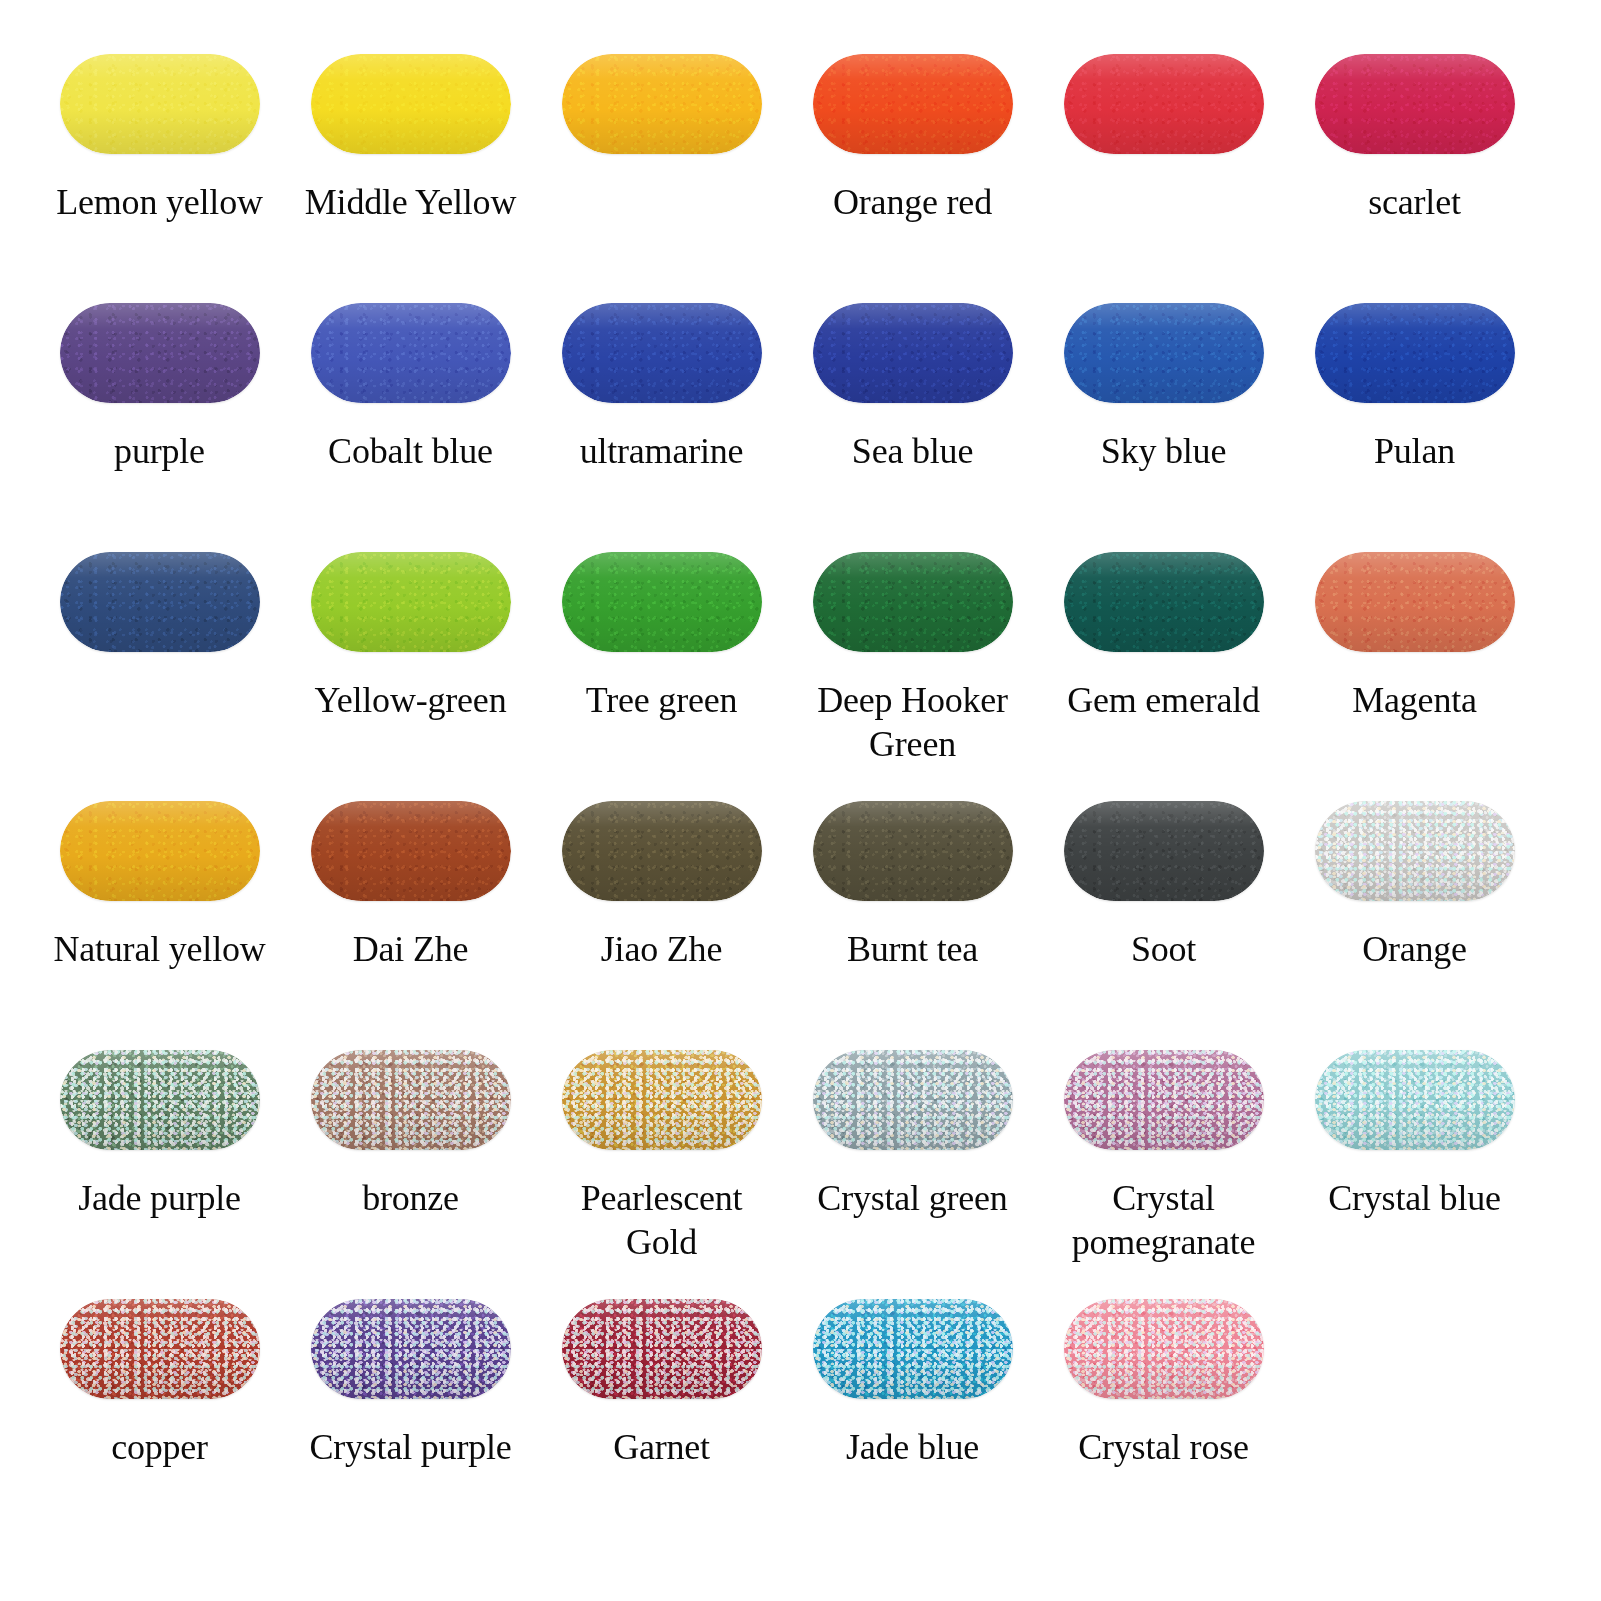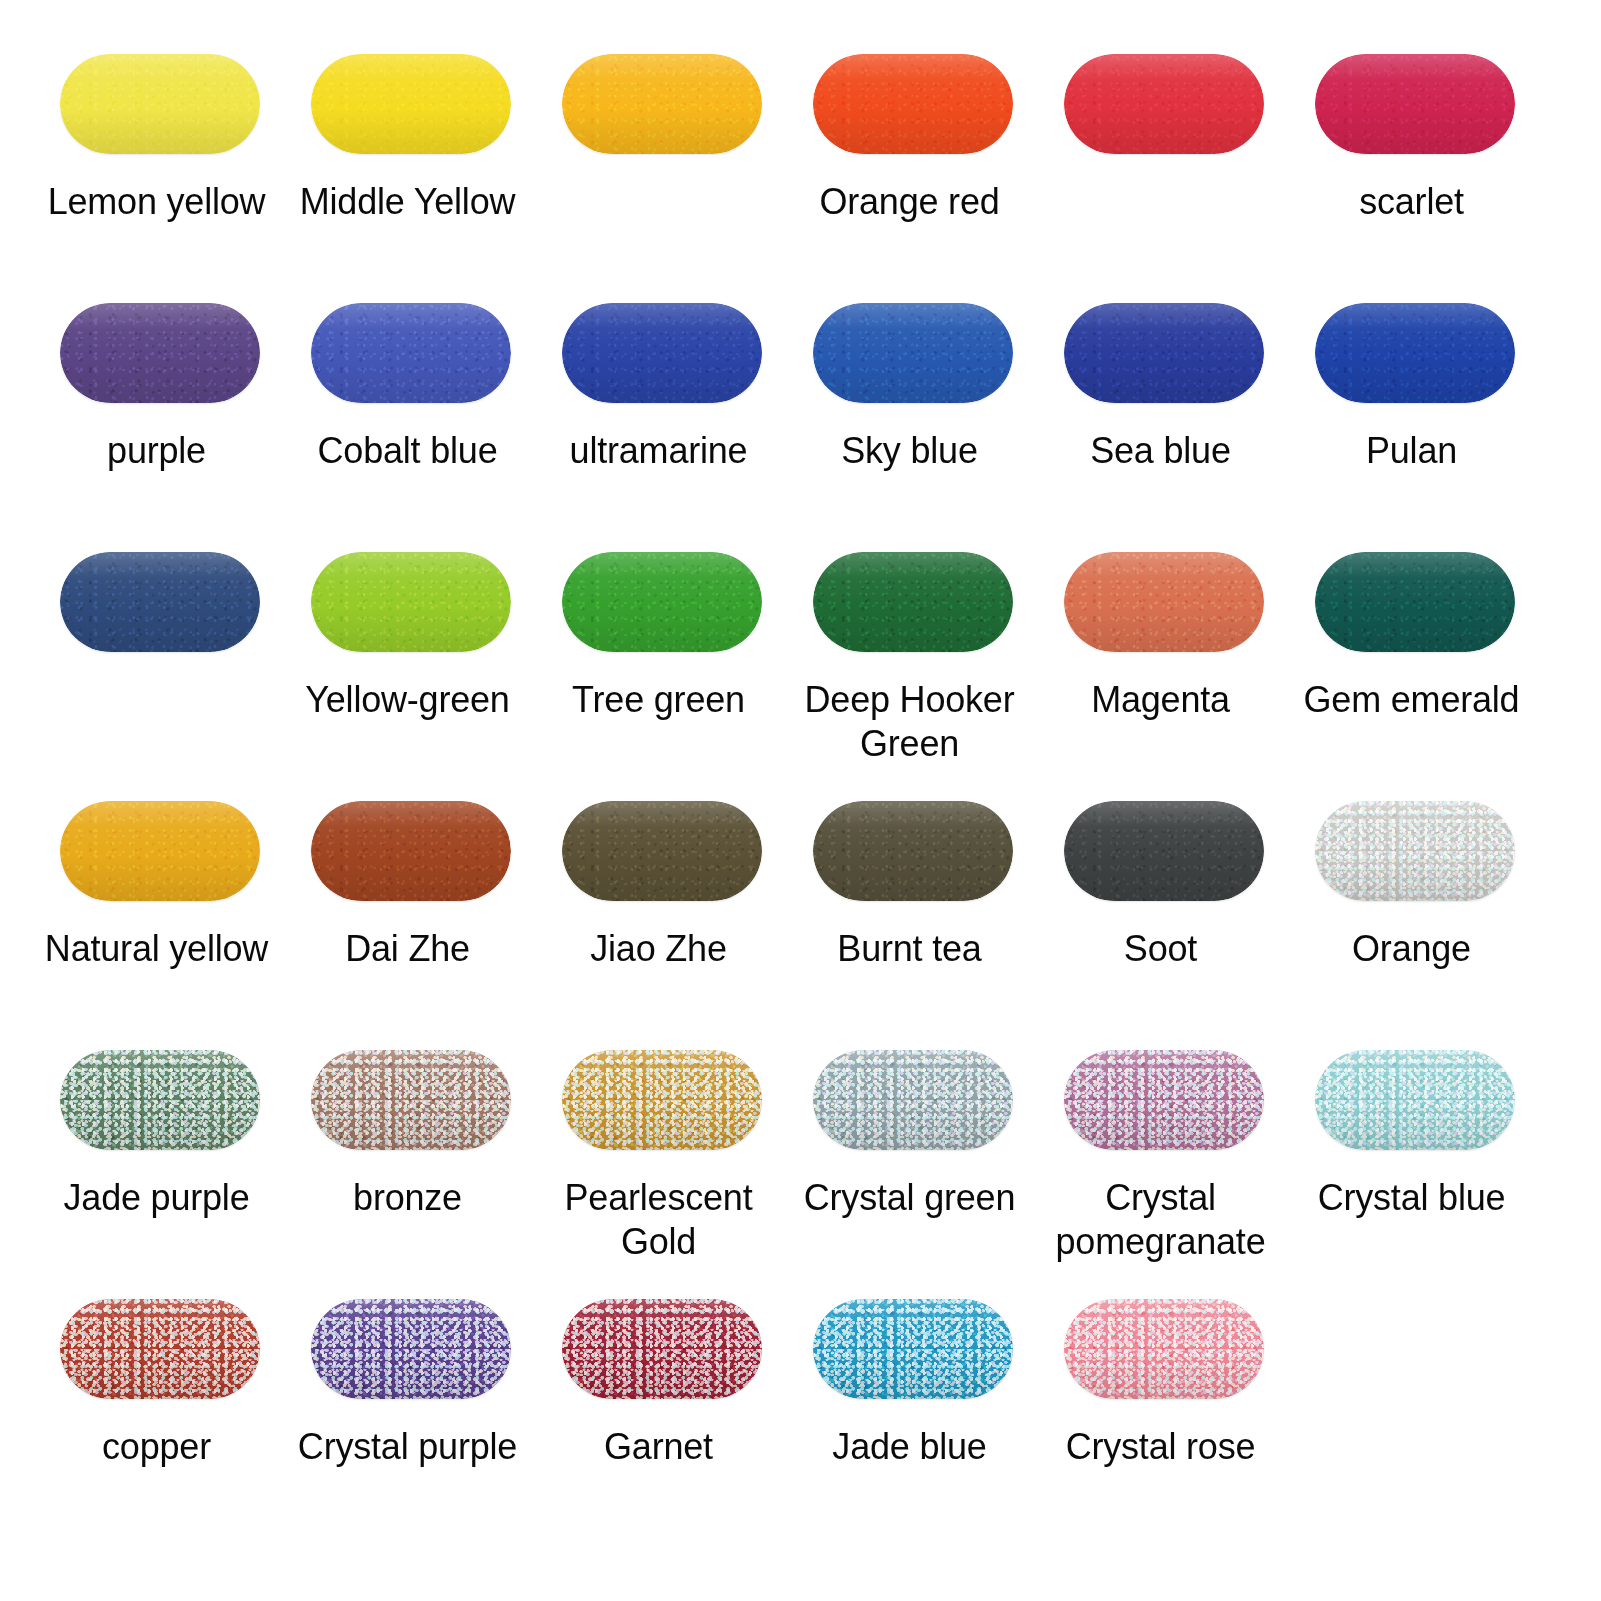--- a/index.html
+++ b/index.html
@@ -31,20 +31,22 @@
     justify-content: start;
     align-content: start;
   }
 
   .cell {
     position: relative;
     width: 251px;
     height: 249px;
     display: flex;
     flex-direction: column;
+    align-items: center;
+    font-family: Liberation Serif, serif;
   }
 
   .swatch-wrap {
     width: 251px;
     height: 120px;
     display: flex;
     align-items: flex-start;
     justify-content: center;
     padding-top: 14px;
     box-sizing: border-box;
@@ -215,36 +217,36 @@
             <div class="body" style="background: rgb(43, 68, 166);"></div>
             <div class="grain"></div>
             <div class="sheen"></div>
           </div>
         </div>
         <div class="label">ultramarine</div>
       </div>
       <div class="cell">
         <div class="swatch-wrap">
           <div class="swatch">
+            <div class="body" style="background: rgb(42, 60, 156);"></div>
+            <div class="grain"></div>
+            <div class="sheen"></div>
+          </div>
+        </div>
+        <div class="label">Sea blue</div>
+      </div>
+      <div class="cell">
+        <div class="swatch-wrap">
+          <div class="swatch">
             <div class="body" style="background: rgb(39, 89, 176);"></div>
             <div class="grain"></div>
             <div class="sheen"></div>
           </div>
         </div>
         <div class="label">Sky blue</div>
-      </div>
-      <div class="cell">
-        <div class="swatch-wrap">
-          <div class="swatch">
-            <div class="body" style="background: rgb(42, 60, 156);"></div>
-            <div class="grain"></div>
-            <div class="sheen"></div>
-          </div>
-        </div>
-        <div class="label">Sea blue</div>
       </div>
       <div class="cell">
         <div class="swatch-wrap">
           <div class="swatch">
             <div class="body" style="background: rgb(30, 66, 168);"></div>
             <div class="grain"></div>
             <div class="sheen"></div>
           </div>
         </div>
         <div class="label">Pulan</div>
@@ -285,36 +287,36 @@
             <div class="grain"></div>
             <div class="sheen"></div>
           </div>
         </div>
         <div class="label">Deep Hooker
 Green</div>
       </div>
       <div class="cell">
         <div class="swatch-wrap">
           <div class="swatch">
+            <div class="body" style="background: rgb(18, 87, 79);"></div>
+            <div class="grain"></div>
+            <div class="sheen"></div>
+          </div>
+        </div>
+        <div class="label">Gem emerald</div>
+      </div>
+      <div class="cell">
+        <div class="swatch-wrap">
+          <div class="swatch">
             <div class="body" style="background: rgb(217, 112, 80);"></div>
             <div class="grain"></div>
             <div class="sheen"></div>
           </div>
         </div>
         <div class="label">Magenta</div>
-      </div>
-      <div class="cell">
-        <div class="swatch-wrap">
-          <div class="swatch">
-            <div class="body" style="background: rgb(18, 87, 79);"></div>
-            <div class="grain"></div>
-            <div class="sheen"></div>
-          </div>
-        </div>
-        <div class="label">Gem emerald</div>
       </div>
       <div class="cell">
         <div class="swatch-wrap">
           <div class="swatch">
             <div class="body" style="background: rgb(232, 170, 28);"></div>
             <div class="grain"></div>
             <div class="sheen"></div>
           </div>
         </div>
         <div class="label">Natural yellow</div>

